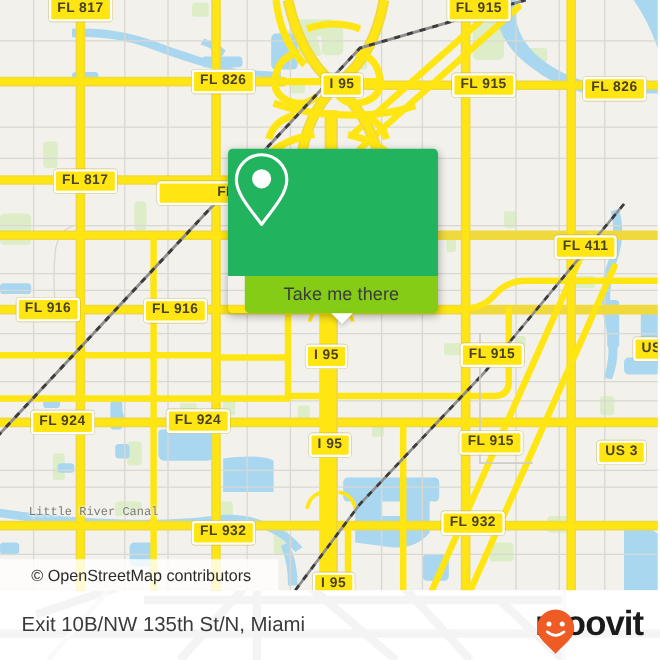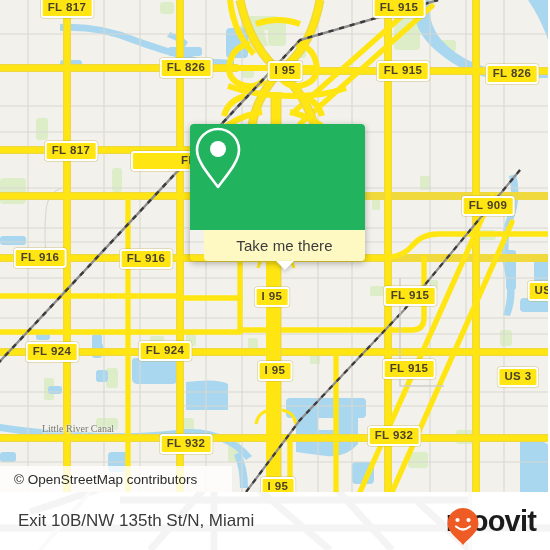--- a/index.html
+++ b/index.html
@@ -13,40 +13,40 @@
   
   .shield{position:absolute;transform:translate(-50%,-50%);
     background:#ffe512;border:2px solid #ffffff;border-radius:3px;
     color:#4a4228;font-size:11.5px;font-weight:bold;letter-spacing:.4px;
     padding:1px 5px 2px 5px;white-space:nowrap;line-height:13px;
     box-shadow:0 0 0 .5px rgba(180,160,40,.55);font-family:"Liberation Sans",sans-serif;}
 
   .placelabel{position:absolute;transform:translate(-50%,-50%);
     color:#7a7a74;font-size:10px;white-space:nowrap;
     text-shadow:0 0 3px #f2f1ec,0 0 2px #f2f1ec,1px 1px 2px #f2f1ec;
-    font-family:Liberation Serif, serif;}
+    font-family:Liberation Mono, monospace;}
 
   
   #card{position:absolute;left:190px;top:124px;width:175px;
     border-radius:4px;overflow:visible;
     box-shadow:0 2px 7px rgba(0,0,0,.30);}
   #card-head{height:106px;background:#22b35f;border-radius:4px 4px 0 0;
     display:flex;align-items:center;justify-content:center;}
-  #card-foot{height:31px;background:#fef9c3;border-radius:0 0 4px 4px;
+  #card-foot{height:31px;background:#84cc16;border-radius:0 0 4px 4px;
     display:flex;align-items:center;justify-content:center;position:relative;margin-left:14px;}
   #card-foot-label{font-size:15px;color:#3b3b3b;letter-spacing:.1px;}
   #card-tail{position:absolute;left:50%;margin-left:-9px;bottom:-9px;
     width:0;height:0;border-left:9px solid transparent;border-right:9px solid transparent;
     border-top:9px solid #ffffff;filter:drop-shadow(0 2px 2px rgba(0,0,0,.18));}
 
   
   #attrib{position:absolute;left:0;top:466px;height:26px;width:550px;
     display:flex;align-items:center;}
   #attrib-bg{position:absolute;left:0;top:0;width:232px;height:26px;background:rgba(255,255,255,.80);}
-  #attrib-text{position:relative;padding-left:14px;font-size:13.5px;color:#2b2b2b;}
+  #attrib-text{position:relative;padding-left:26px;font-size:13.5px;color:#2b2b2b;}
 
   
   #footer{position:absolute;left:0;top:492px;width:550px;height:58px;background:#ffffff;overflow:hidden;text-align:right;}
   #footer svg{position:absolute;left:0;top:0;}
   #footer-title{position:absolute;left:18px;top:50%;transform:translateY(-50%);
     font-size:17px;color:#3a3a3a;white-space:nowrap;}
   #logo{position:absolute;right:14px;top:50%;transform:translateY(-50%);
     display:flex;align-items:center;}
   #logo-text{font-size:29px;font-weight:bold;color:#1b1b1b;letter-spacing:-.8px;line-height:29px;}
 </style>
@@ -261,21 +261,21 @@
 
     <div id="shields">
         <div class="shield" style="left: 67px; top: 8px;">FL 817</div>
         <div class="shield" style="left: 399px; top: 8px;">FL 915</div>
         <div class="shield" style="left: 186px; top: 68px;">FL 826</div>
         <div class="shield" style="left: 285px; top: 71px;">I 95</div>
         <div class="shield" style="left: 403px; top: 71px;">FL 915</div>
         <div class="shield" style="left: 512px; top: 74px;">FL 826</div>
         <div class="shield" style="left: 71px; top: 151px;">FL 817</div>
         <div class="shield" style="left: 172px; top: 161px; padding-left: 48px;">FL 9</div>
-        <div class="shield" style="left: 488px; top: 206px;">FL 909</div>
+        <div class="shield" style="left: 488px; top: 206px;">FL 411</div>
         <div class="shield" style="left: 40px; top: 258px;">FL 916</div>
         <div class="shield" style="left: 146px; top: 259px;">FL 916</div>
         <div class="shield" style="left: 272px; top: 297px;">I 95</div>
         <div class="shield" style="left: 410px; top: 296px;">FL 915</div>
         <div class="shield" style="left: 543px; top: 291px;">US</div>
         <div class="shield" style="left: 52px; top: 352px;">FL 924</div>
         <div class="shield" style="left: 165px; top: 351px;">FL 924</div>
         <div class="shield" style="left: 275px; top: 371px;">I 95</div>
         <div class="shield" style="left: 409px; top: 369px;">FL 915</div>
         <div class="shield" style="left: 518px; top: 377px;">US 3</div>

